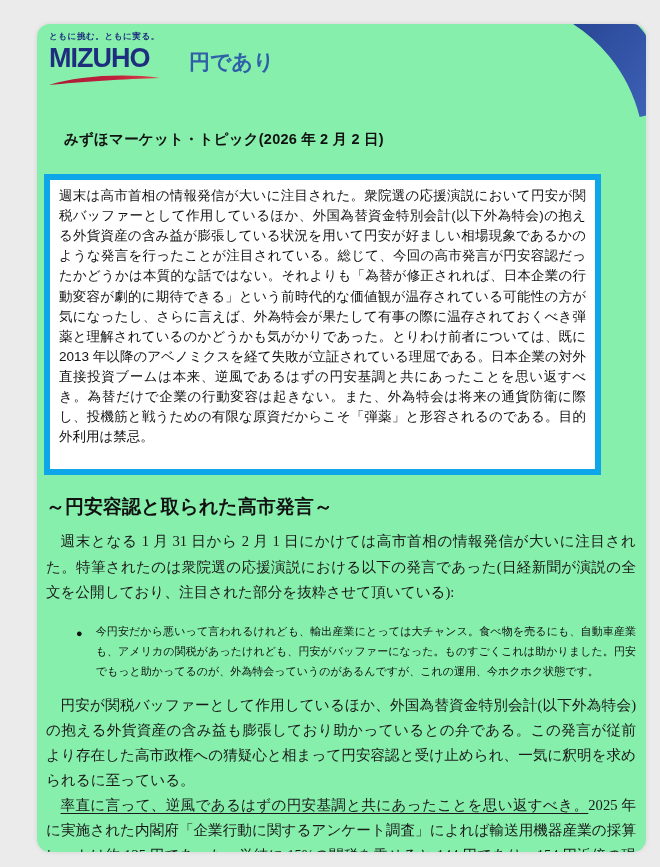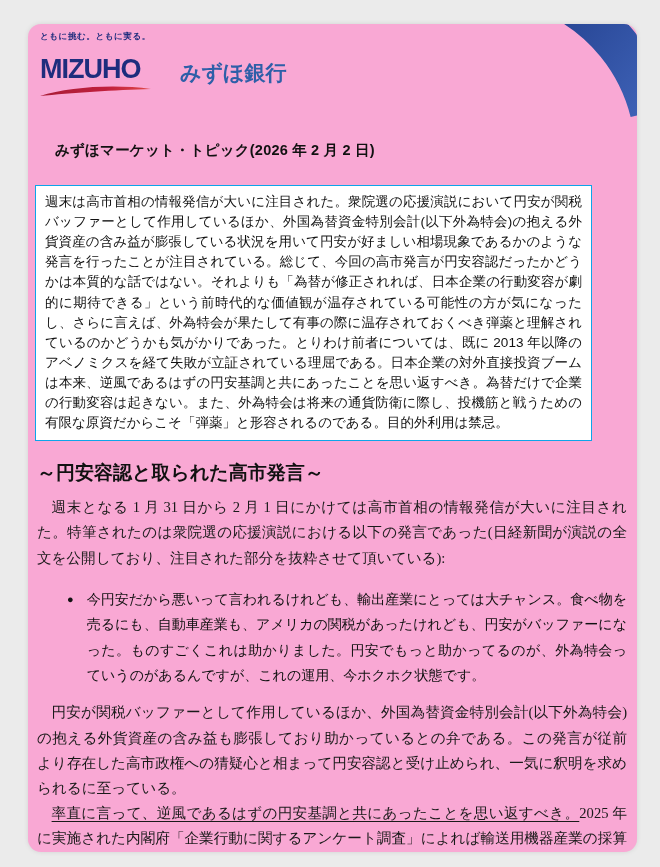--- a/index.html
+++ b/index.html
@@ -11,25 +11,25 @@
     overflow: hidden;
     font-family: "Liberation Sans", sans-serif;
   }
   .stage {
     position: relative;
     width: 660px;
     height: 867px;
   }
   .page {
     position: absolute;
-    left: 28px;
+    left: 37px;
     top: 24px;
     width: 609px;
     height: 828px;
-    background: #f9a8d4;
+    background: #86efac;
     border-radius: 13px;
     overflow: hidden;
     box-shadow: 0 0 5px rgba(0,0,0,0.10);
   }
   .corner-arc {
     position: absolute;
     top: 0;
     right: 0;
     pointer-events: none;
   }
@@ -41,21 +41,21 @@
     font-size: 8.5px;
     font-weight: bold;
     letter-spacing: 0.6px;
     color: #1e2d7d;
     font-family: "Liberation Sans", sans-serif;
   }
   .logo-row {
     display: flex;
     align-items: flex-start;
     gap: 28px;
-    margin-top: 13px;
+    margin-top: 2px;
   }
   .logo-block {
     display: inline-flex;
     flex-direction: column;
   }
   .logo-text {
     font-family: "Liberation Sans", sans-serif;
     font-weight: bold;
     font-size: 27px;
     line-height: 1;
@@ -93,22 +93,22 @@
     font-weight: 500;
     color: #111;
     letter-spacing: 1.5px;
     line-height: 1.15;
   }
   
   .summary-box {
     margin: 25px 0 0 7px;
     width: 557px;
     box-sizing: border-box;
-    border: 1px solid #0ea5e9;
-    padding: 6px 9px 7px 9px;
+    border: 6px solid #0ea5e9;
+    padding: 6px 9px 22px 9px;
     background: #ffffff;
   }
   .summary-text {
     margin: 0;
     font-size: 13.5px;
     line-height: 1.49;
     color: #111;
     text-align: justify;
     font-family: "Liberation Sans", sans-serif;
   }
@@ -144,21 +144,21 @@
   .bullet {
     flex: 0 0 auto;
     font-size: 11px;
     line-height: 1;
     margin-top: 7px;
     color: #111;
   }
   .quote-text {
     margin: 0;
     flex: 1 1 auto;
-    font-size: 14px;
+    font-size: 11px;
     line-height: 1.82;
     color: #111;
     text-align: justify;
     font-family: "Liberation Sans", sans-serif;
   }
   .para-gap {
     margin-top: 12px;
   }
   .underlined {
     text-decoration: underline;
@@ -191,21 +191,21 @@
             <defs>
               <linearGradient id="swooshGrad" x1="0" y1="0" x2="1" y2="0">
                 <stop offset="0" stop-color="#a81d37"></stop>
                 <stop offset="0.6" stop-color="#c01f3c"></stop>
                 <stop offset="1" stop-color="#e04a4a"></stop>
               </linearGradient>
             </defs>
             <path d="M0,11 C28,2 74,-1 111,4 C76,5 30,8 0,11 Z" fill="url(#swooshGrad)"></path>
           </svg>
         </div>
-        <span class="bank-name">みずほ銀行</span>
+        <span class="bank-name">円であり</span>
       </div>
     </header>
 
     <div class="doc-head">
       <div class="series">みずほマーケット・トピック(2026 年 2 月 2 日)</div>
     </div>
 
     <div class="summary-box">
       <p class="summary-text">週末は高市首相の情報発信が大いに注目された。衆院選の応援演説において円安が関税バッファーとして作用しているほか、外国為替資金特別会計(以下外為特会)の抱える外貨資産の含み益が膨張している状況を用いて円安が好ましい相場現象であるかのような発言を行ったことが注目されている。総じて、今回の高市発言が円安容認だったかどうかは本質的な話ではない。それよりも「為替が修正されれば、日本企業の行動変容が劇的に期待できる」という前時代的な価値観が温存されている可能性の方が気になったし、さらに言えば、外為特会が果たして有事の際に温存されておくべき弾薬と理解されているのかどうかも気がかりであった。とりわけ前者については、既に 2013 年以降のアベノミクスを経て失敗が立証されている理屈である。日本企業の対外直接投資ブームは本来、逆風であるはずの円安基調と共にあったことを思い返すべき。為替だけで企業の行動変容は起きない。また、外為特会は将来の通貨防衛に際し、投機筋と戦うための有限な原資だからこそ「弾薬」と形容されるのである。目的外利用は禁忌。</p>
     </div>

